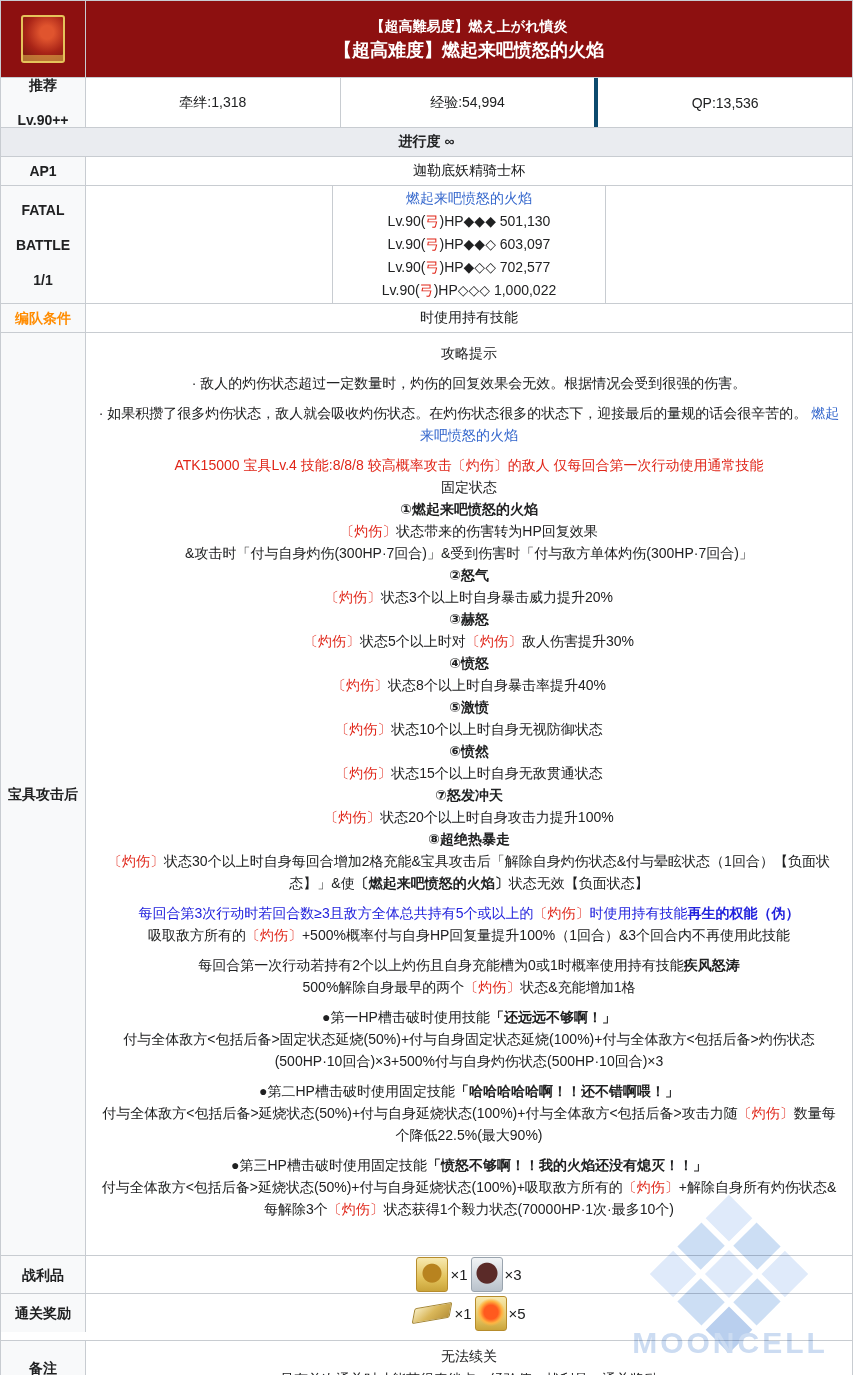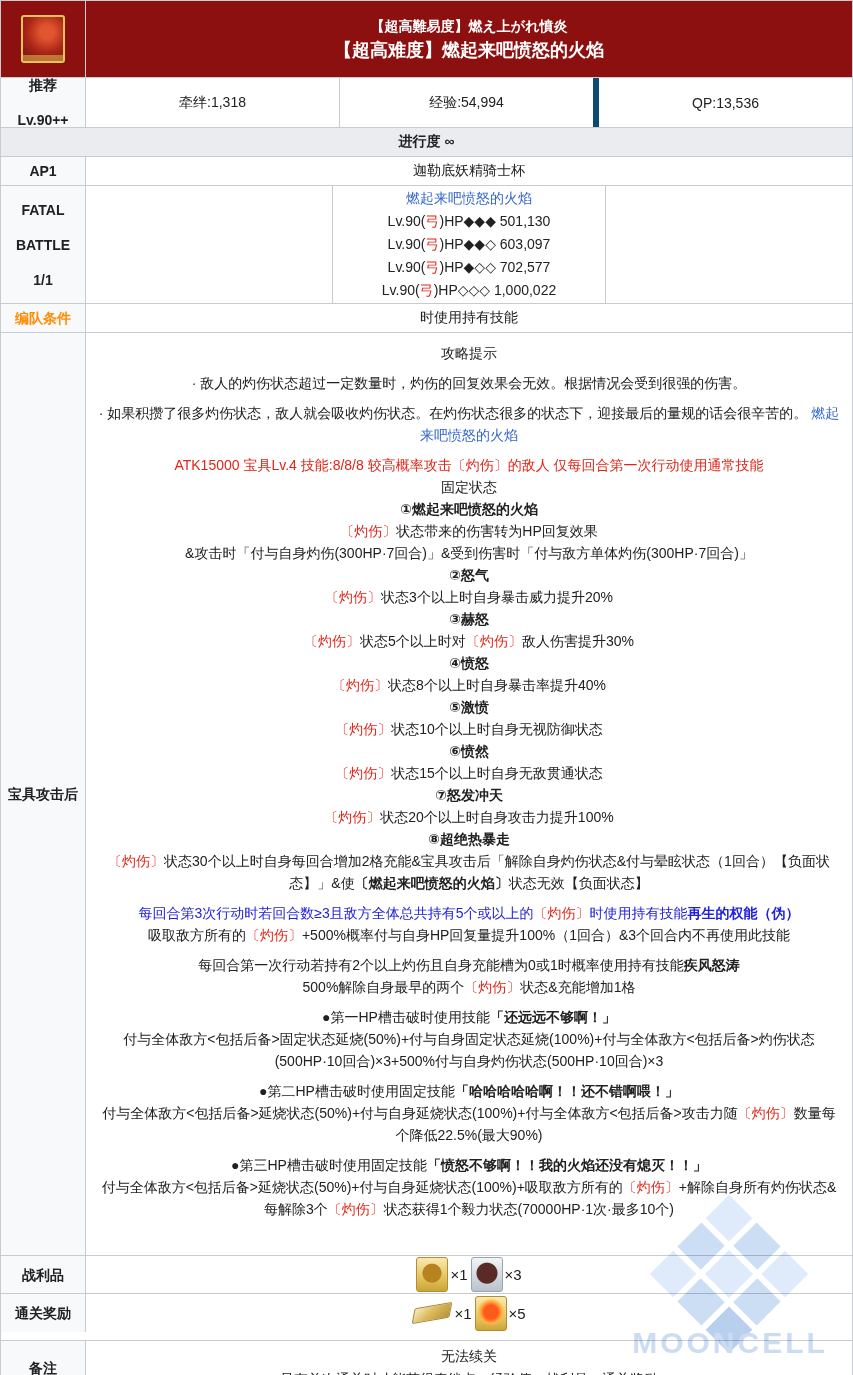--- a/index.html
+++ b/index.html
@@ -19,21 +19,21 @@
   .qcard{width:40px;height:44px;border:2px solid #e5c35a;border-radius:3px;
       background:radial-gradient(circle at 60% 35%,#e0542e 0 18%,#a92417 55%,#6d130d 100%);
       box-shadow:inset 0 -6px 0 rgba(230,190,80,.55);}
   .htitle-cell{flex:1;display:flex;flex-direction:column;align-items:center;justify-content:center;color:#fff;}
   .title-jp{font-size:14px;font-weight:bold;line-height:22px;}
   .title-cn{font-size:18px;font-weight:bold;line-height:26px;}
   
   .rec-row{height:50px;}
   .c1{width:240px;}
   .c2{width:268px;border-left:1px solid #c8ccd1;}
-  .c3{flex:1;border-left:6px solid #0c4a6e;}
+  .c3{flex:1;border-left:4px solid #0c4a6e;}
   
   .prog-row{height:29px;background:#eaecf0;display:flex;align-items:center;justify-content:center;
       font-weight:bold;font-size:14px;}
   .ap-row{height:29px;}
   
   .fatal-row{height:118px;}
   .f1{width:240px;}
   .f2{width:272px;border-left:1px solid #c8ccd1;display:flex;flex-direction:column;
       align-items:center;justify-content:center;font-size:14px;}
   .f3{flex:1;border-left:1px solid #c8ccd1;}

